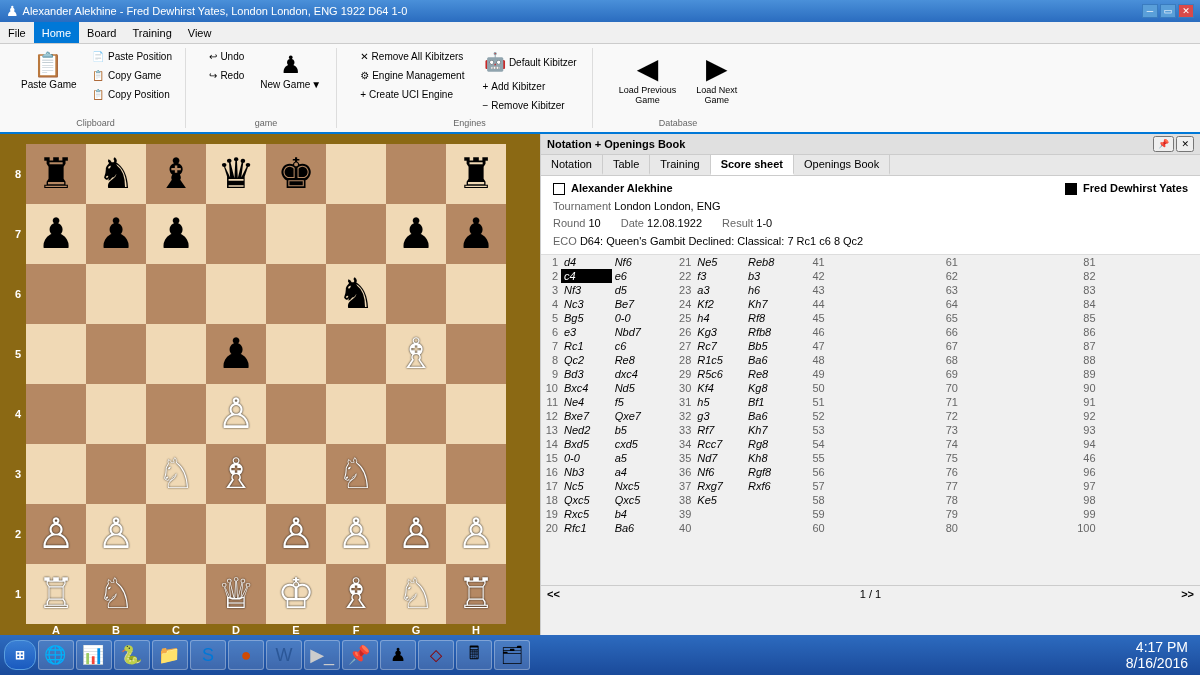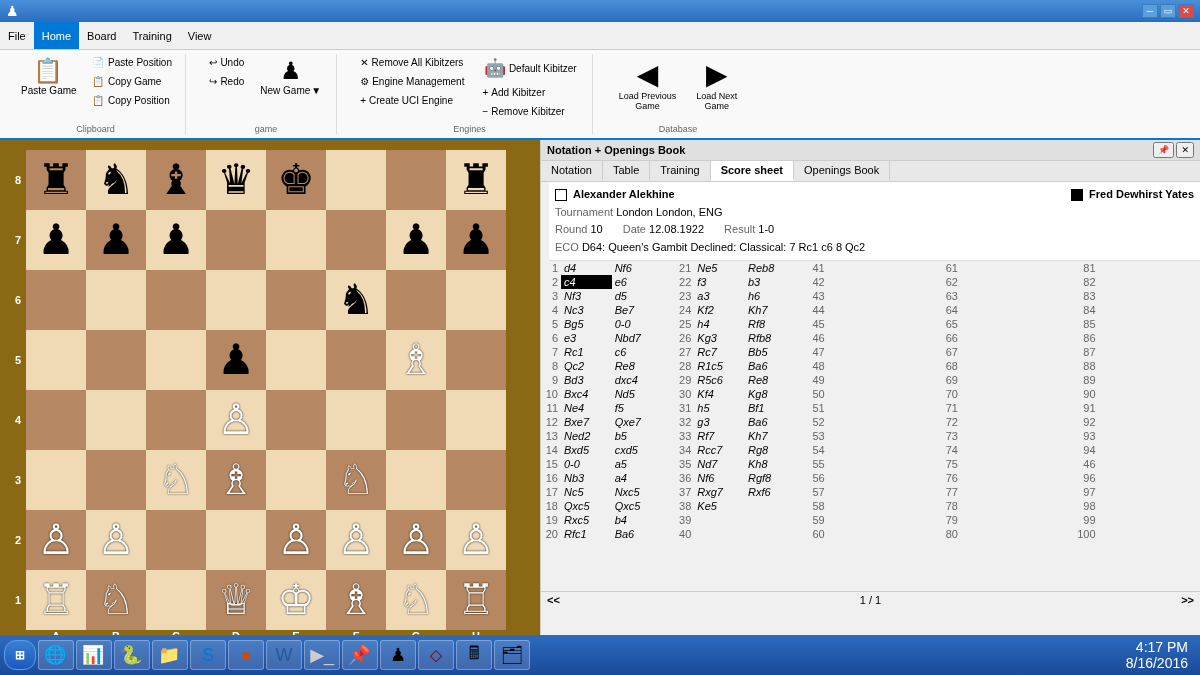--- a/index.html
+++ b/index.html
@@ -6,21 +6,21 @@
     body { font-family: 'Segoe UI', Tahoma, sans-serif; font-size: 11px; background: #c0c0c0; width: 1200px; height: 675px; overflow: hidden; }
 
     
     #titlebar { background: linear-gradient(to bottom, #4a90d9, #2a6cbf); color: white; height: 22px; display: flex; align-items: center; justify-content: space-between; padding: 0 6px; font-size: 11px; }
     #titlebar-left { display: flex; align-items: center; gap: 4px; }
     #titlebar-right { display: flex; gap: 2px; }
     .title-btn { background: #5a9fd9; border: 1px solid #3a7cbf; color: white; width: 16px; height: 14px; font-size: 9px; cursor: pointer; display: flex; align-items: center; justify-content: center; }
     .title-btn.close { background: #d94a4a; }
 
     
-    #menubar { background: #f0f0f0; height: 28px; display: flex; align-items: center; border-bottom: 1px solid #ccc; }
+    #menubar { background: #f0f0f0; height: 22px; display: flex; align-items: center; border-bottom: 1px solid #ccc; }
     .menu-item { padding: 3px 8px; font-size: 11px; cursor: pointer; height: 100%; display: flex; align-items: center; }
     .menu-item.active { background: #0078d7; color: white; }
 
     
     #ribbon { background: #f9f9f9; border-bottom: 2px solid #0078d7; padding: 4px 6px; display: flex; gap: 10px; align-items: stretch; min-height: 80px; }
     .ribbon-group { display: flex; flex-direction: column; align-items: center; border-right: 1px solid #ddd; padding: 0 8px; min-width: fit-content; }
     .ribbon-group-label { font-size: 9px; color: #666; margin-top: auto; padding-top: 4px; }
     .ribbon-items { display: flex; gap: 4px; align-items: flex-start; flex: 1; }
     .ribbon-btn-small { display: flex; align-items: center; gap: 3px; padding: 2px 4px; cursor: pointer; font-size: 10px; background: transparent; border: 1px solid transparent; border-radius: 2px; white-space: nowrap; }
     .ribbon-col { display: flex; flex-direction: column; gap: 2px; justify-content: center; }
@@ -45,21 +45,21 @@
     .rank-lbl { height: 60px; display: flex; align-items: center; justify-content: center; color: #fff; font-size: 11px; font-weight: bold; }
 
     
     #right-panel { flex: 1; background: #f0f0f0; display: flex; flex-direction: column; border-left: 1px solid #ccc; }
     #panel-header { background: #e0e0e0; border-bottom: 1px solid #ccc; padding: 2px 6px; font-size: 11px; font-weight: bold; display: flex; justify-content: space-between; align-items: center; }
     #panel-tabs { display: flex; border-bottom: 1px solid #ccc; background: #e8e8e8; }
     .panel-tab { padding: 3px 10px; font-size: 11px; cursor: pointer; border-right: 1px solid #ccc; border-bottom: 2px solid transparent; }
     .panel-tab.active { background: white; border-bottom: 2px solid white; font-weight: bold; }
 
     
-    #game-info { padding: 4px 6px; border-bottom: 1px solid #ddd; font-size: 11px; line-height: 1.6; background: white; margin-left: 8px; }
+    #game-info { padding: 4px 12px; border-bottom: 1px solid #ddd; font-size: 11px; line-height: 1.6; background: white; }
     .game-info-row { display: flex; align-items: center; gap: 4px; }
     .player-white { display: flex; align-items: center; gap: 6px; font-weight: bold; }
     .player-black { display: flex; align-items: center; gap: 6px; font-weight: bold; }
     .color-square-white { width: 12px; height: 12px; background: white; border: 1px solid #000; display: inline-block; }
     .color-square-black { width: 12px; height: 12px; background: #000; border: 1px solid #000; display: inline-block; }
     #moves-table { width: 100%; border-collapse: collapse; font-size: 11px; }
     #moves-table td { padding: 1px 3px; border: none; cursor: pointer; }
     .move-num { color: #666; width: 20px; text-align: right; padding-right: 4px; }
     .move-white { font-style: italic; color: #000; min-width: 40px; }
     .move-black { font-style: italic; color: #000; min-width: 40px; }
@@ -75,20 +75,21 @@
     .taskbar-time { margin-left: auto; color: white; font-size: 14px; text-align: right; padding: 0 8px; }
 
     #moves-scroll { height: 330px; overflow-y: auto; }
   </style>
 </head>
 <body>
 
 <div id="titlebar">
   <div id="titlebar-left">
     <span style="font-size:14px;">♟</span>
+    <span>Alexander Alekhine - Fred Dewhirst Yates, London London, ENG 1922  D64  1-0</span>
   </div>
   <div id="titlebar-right">
     <button class="title-btn">─</button>
     <button class="title-btn">▭</button>
     <button class="title-btn close">✕</button>
   </div>
 </div>
 
 <div id="menubar">
   <div class="menu-item">File</div>

